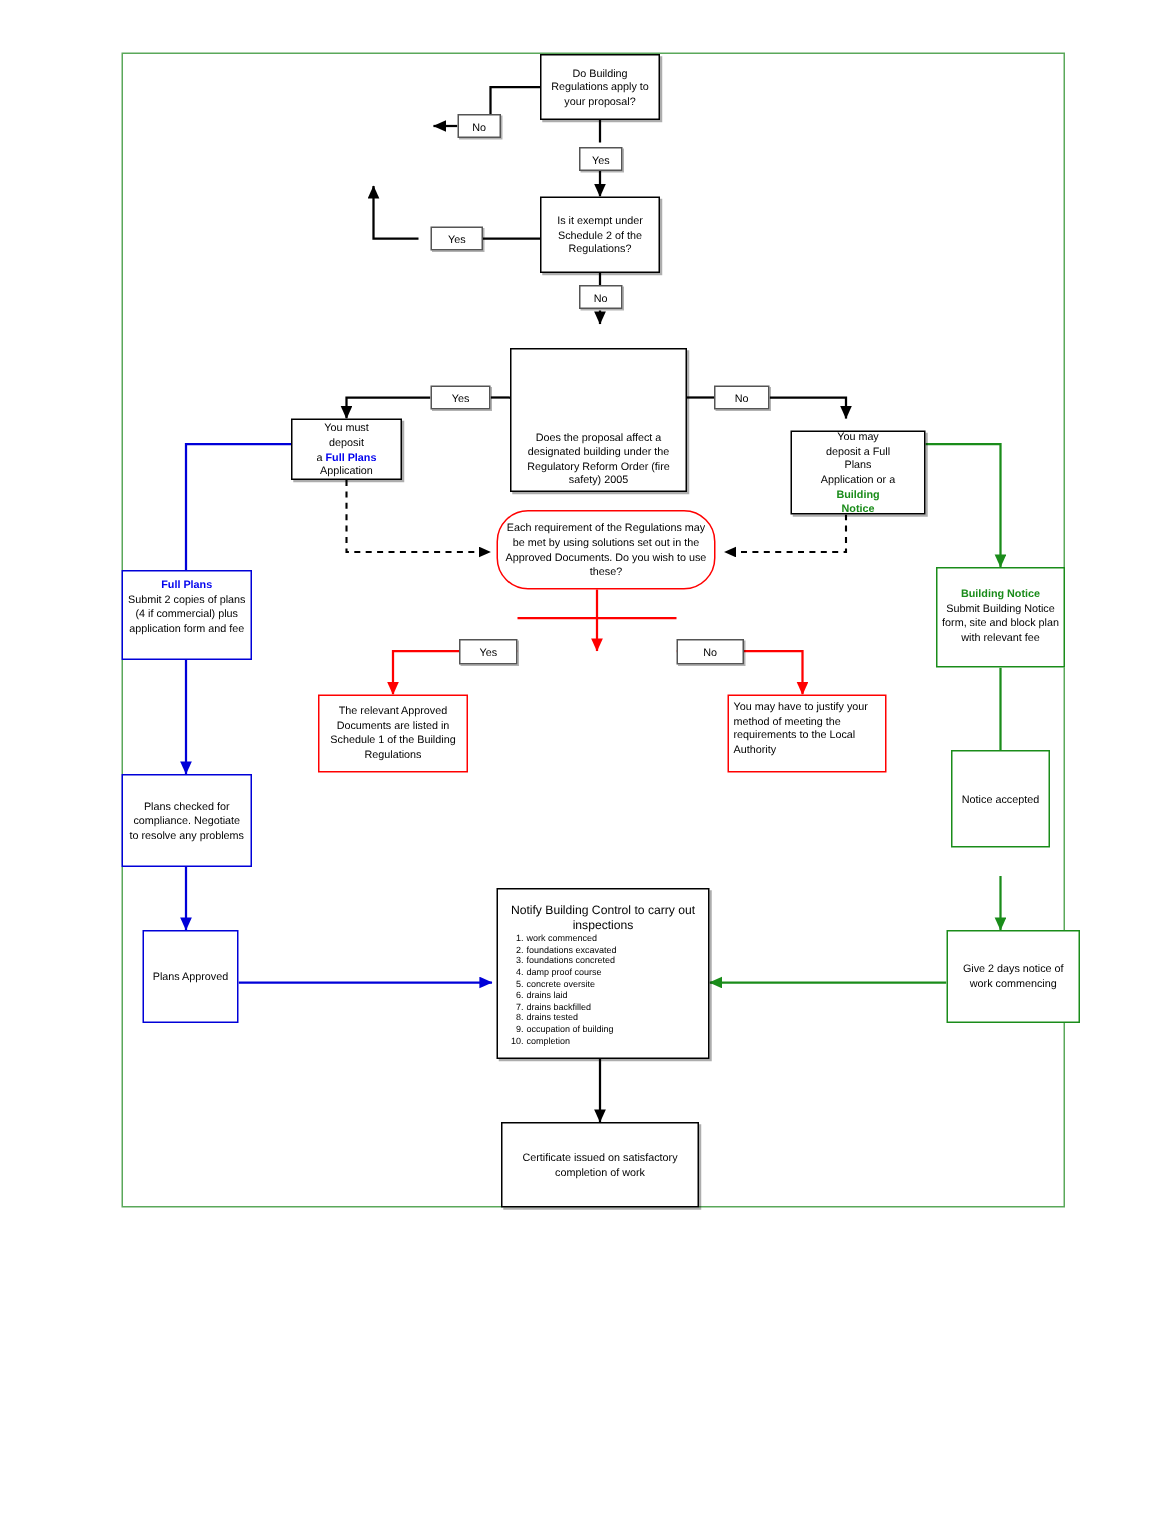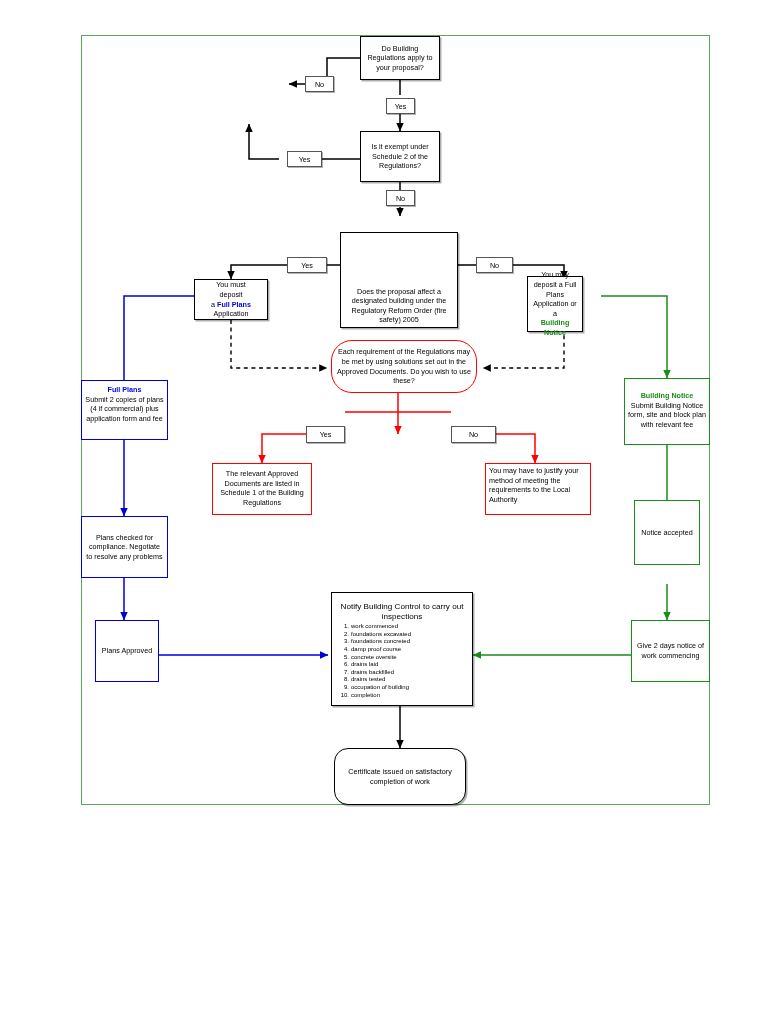--- a/index.html
+++ b/index.html
@@ -211,21 +211,21 @@
 
   <div class="box black" style="left:194px; top:279px; width:74px; height:41px;">
     <span class="bx-inner">
       <span>You must</span><br>
       <span>deposit</span><br>
       <span>a </span><span class="hl-blue">Full Plans</span><br>
       <span>Application</span>
     </span>
   </div>
 
-  <div class="box black" style="left:527px; top:276px; width:56px; height:56px;">
+  <div class="box black" style="left:527px; top:287px; width:90px; height:56px;">
     <span class="bx-inner">
       <span>You may</span><br>
       <span>deposit a Full</span><br>
       <span>Plans</span><br>
       <span>Application or a</span><br>
       <span class="hl-green">Building</span><br>
       <span class="hl-green">Notice</span>
     </span>
   </div>
 
@@ -268,21 +268,21 @@
   </div>
 
   <div class="box green" style="left:634px; top:500px; width:66px; height:65px;">
     <span class="bx-inner">Notice accepted</span>
   </div>
 
   <div class="box blue" style="left:95px; top:620px; width:64px; height:62px;">
     <span class="bx-inner">Plans Approved</span>
   </div>
 
-  <div class="box green" style="left:631px; top:620px; width:79px; height:62px;">
+  <div class="box green" style="left:631px; top:620px; width:89px; height:62px;">
     <span class="bx-inner">Give 2 days notice of work commencing</span>
   </div>
 
   <div class="box black" style="left:331px; top:592px; width:142px; height:114px; align-items:center; padding-top:5px;">
     <span class="bx-inner">
       <span class="notify-title">Notify Building Control to carry out inspections</span>
       <ul class="notify-list">
         <li><span class="num">1.</span><span>work commenced</span></li>
         <li><span class="num">2.</span><span>foundations excavated</span></li>
         <li><span class="num">3.</span><span>foundations concreted</span></li>
@@ -290,17 +290,17 @@
         <li><span class="num">5.</span><span>concrete oversite</span></li>
         <li><span class="num">6.</span><span>drains laid</span></li>
         <li><span class="num">7.</span><span>drains backfilled</span></li>
         <li><span class="num">8.</span><span>drains tested</span></li>
         <li><span class="num">9.</span><span>occupation of building</span></li>
         <li><span class="num">10.</span><span>completion</span></li>
       </ul>
     </span>
   </div>
 
-  <div class="box black" style="left:334px; top:748px; width:132px; height:57px;border-radius:14px;">
+  <div class="box black" style="left:334px; top:748px; width:132px; height:57px;">
     <span class="bx-inner">Certificate issued on satisfactory completion of work</span>
   </div>
 
 </div>
 
 </body></html>

